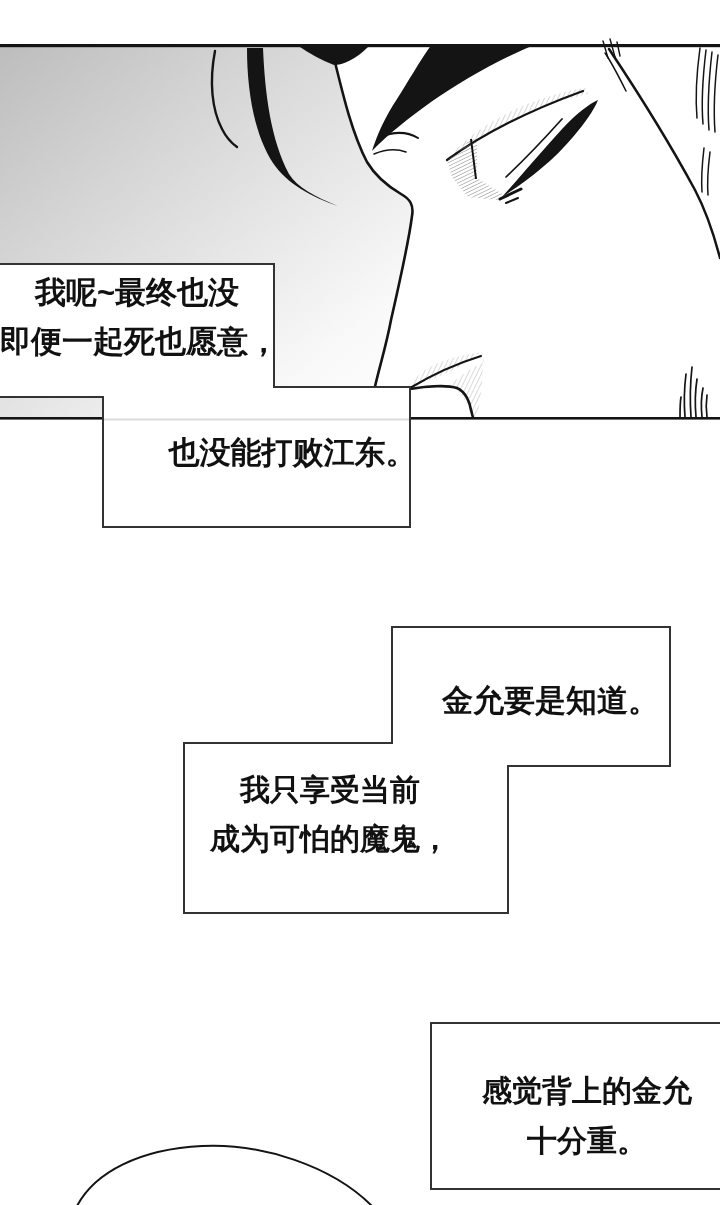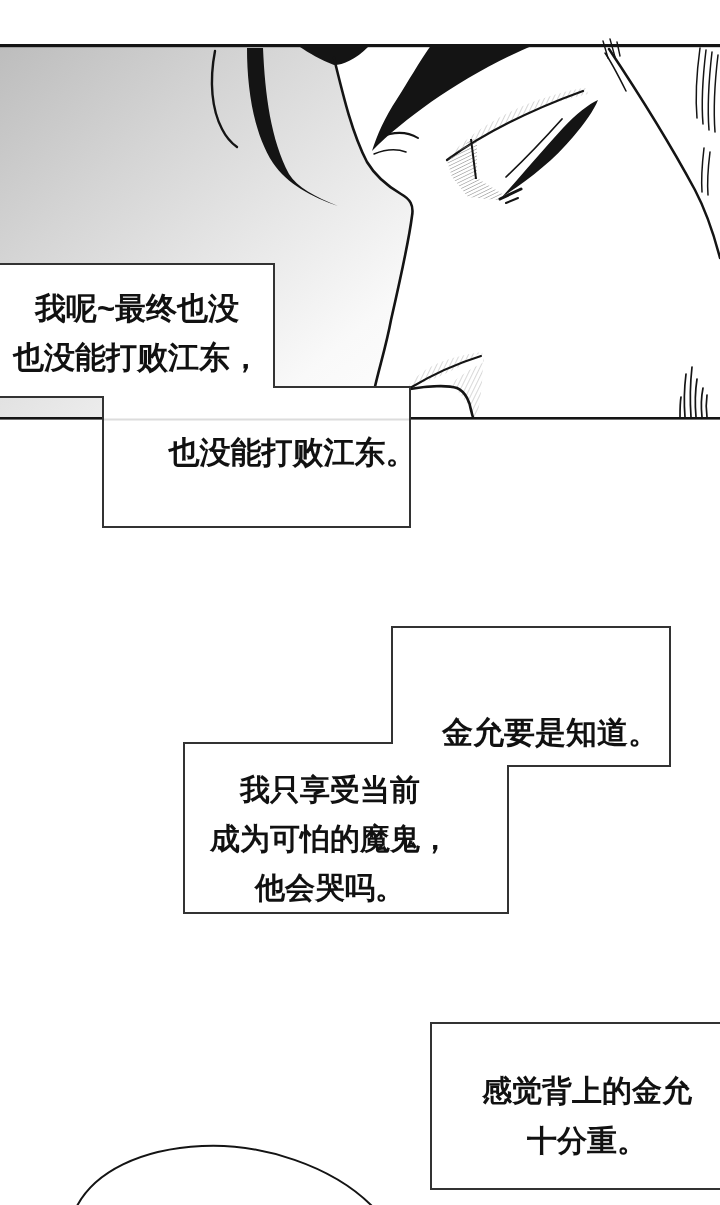--- a/index.html
+++ b/index.html
@@ -6,23 +6,23 @@
   #page {
     position:relative; width:720px; height:1205px;
     background:#ffffff; overflow:hidden;
     font-family:"Liberation Sans", sans-serif;
   }
   #art { position:absolute; left:0; top:0; }
   .speech-text {
     position:absolute; color:#111111; font-weight:600;
     text-align:center; letter-spacing:0px; white-space:nowrap;
   }
-  #t1 { left:0px;   top:284px;  width:274px; font-size:31px; line-height:49px; }
+  #t1 { left:0px;   top:268px;  width:274px; font-size:31px; line-height:49px; }
   #t2 { left:103px; top:433px;  width:307px; font-size:31px; line-height:40px;margin-left:36px; }
-  #t3 { left:392px; top:681px;  width:317px; font-size:31px; line-height:40px;margin-top:32px; }
+  #t3 { left:392px; top:681px;  width:317px; font-size:31px; line-height:40px; }
   #t4 { left:184px; top:765px;  width:324px; font-size:30px; line-height:49px;
         padding-right:32px; box-sizing:border-box; }
   #t5 { left:431px; top:1066px; width:312px; font-size:30px; line-height:50px; }
 </style>
 </head>
 <body>
 
 <div id="page">
 
   <svg id="art" width="720" height="1205" viewBox="0 0 720 1205" xmlns="http://www.w3.org/2000/svg">
@@ -133,35 +133,34 @@
       <path d="
         M392,627 L670,627 L670,766 L508,766 L508,913 L184,913 L184,743 L392,743 Z"></path>
       <rect x="431" y="1023" width="313" height="166"></rect>
     </g>
 
     <line x1="104" y1="419.5" x2="409" y2="419.5" stroke="#dcdcdc" stroke-width="2"></line>
   </svg>
 
   <div id="t1" class="speech-text">
     <div>我呢~最终也没</div>
-    <div>也没能打败江东，</div>
+    <div>即便一起死也愿意，</div>
   </div>
 
   <div id="t2" class="speech-text">
     <div>也没能打败江东。</div>
   </div>
 
   <div id="t3" class="speech-text">
     <div>金允要是知道。</div>
   </div>
 
   <div id="t4" class="speech-text">
     <div>我只享受当前</div>
     <div>成为可怕的魔鬼，</div>
-    <div>他会哭吗。</div>
   </div>
 
   <div id="t5" class="speech-text">
     <div>感觉背上的金允</div>
     <div>十分重。</div>
   </div>
 
 </div>
 
 </body></html>

